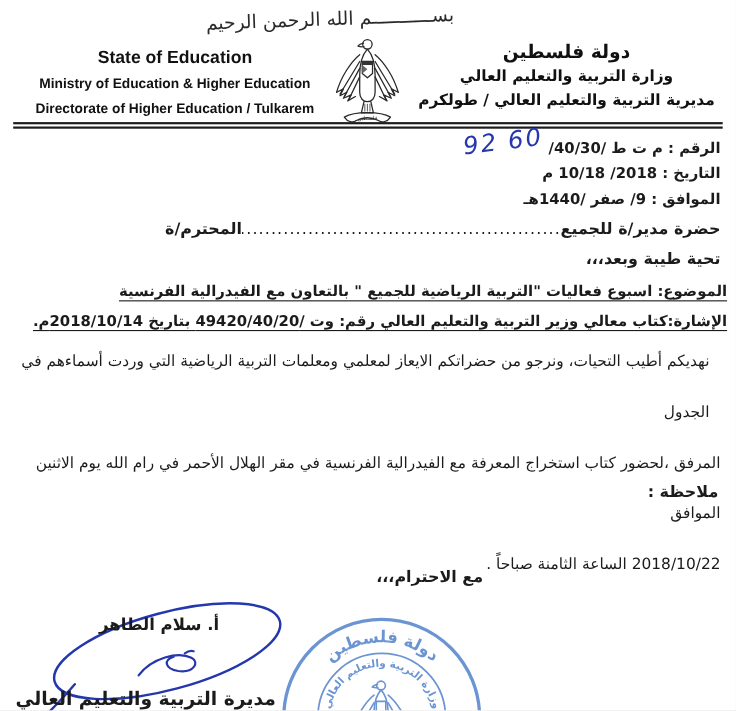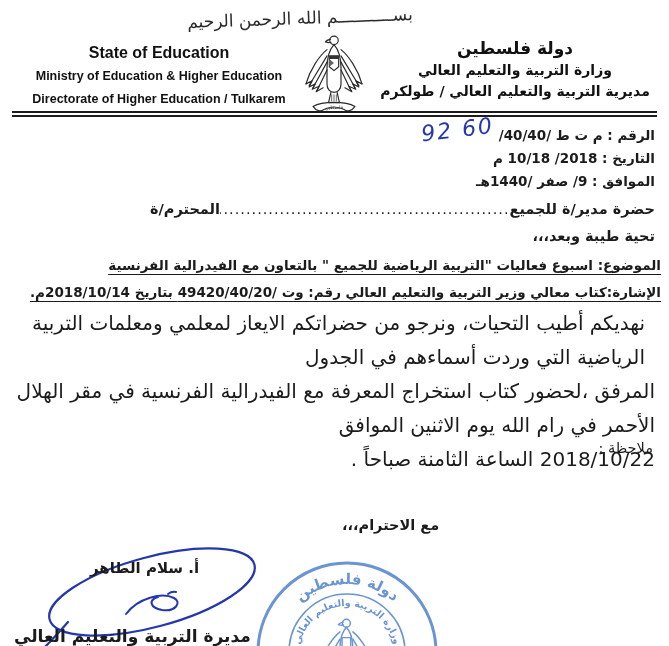--- a/index.html
+++ b/index.html
@@ -51,24 +51,24 @@
     position:absolute; top:257px; right:8px; left:0; text-align:right;
     font-weight:bold; font-size:13.5px; white-space:nowrap;
   }
   .subject-line span, .refline span { text-decoration:underline; text-underline-offset:4px; }
   .refline {
     position:absolute; top:284px; right:8px; left:0; text-align:right;
     font-weight:bold; font-size:13.5px; white-space:nowrap;padding-left:31px;
   }
   .body-par {
     position:absolute; top:306px; right:14px; left:8px; text-align:right;
-    font-size:20px; line-height:34px;
+    font-size:14px; line-height:46px;
   }
   .body-par .first { padding-right:10px; }
-  .note-label { position:absolute; top:440px; right:16px; font-weight:normal; font-size:14.5px; }
+  .note-label { position:absolute; top:440px; right:16px; font-weight:bold; font-size:14.5px; }
   .note-text  { position:absolute; top:466px; right:16px; font-weight:bold; font-size:14.5px; }
   .closing    { position:absolute; top:517px; left:342px; font-weight:bold; font-size:14.5px; }
   .sig-ellipse { position:absolute; left:34px; top:540px; width:232px; height:120px; }
   .sig-name   { position:absolute; top:559px; left:90px; font-weight:bold; font-size:15px; }
   .sig-scribble { position:absolute; left:118px; top:590px; width:72px; height:34px; }
   .sig-title  { position:absolute; top:626px; left:14px; font-weight:bold; font-size:17px; }
   .stamp { position:absolute; left:251px; top:552px; width:192px; height:200px; opacity:.9; }
 </style>
 </head>
 <body>
@@ -113,21 +113,21 @@
   <div class="header-ar ar">
     <div class="l1">دولة فلسطين</div>
     <div class="l2">وزارة التربية والتعليم العالي</div>
     <div class="l3">مديرية التربية والتعليم العالي / طولكرم</div>
   </div>
 
   <div class="rule"></div>
 
   <div class="ref-block ar">
     <div>
-      <span>الرقم : م ت ط /40/40/</span>
+      <span>الرقم : م ت ط /40/30/</span>
       <span class="handwritten">60 92</span>
     </div>
     <div>التاريخ : 2018/ 10/18 م</div>
     <div>الموافق : 9/ صفر /1440هـ</div>
   </div>
 
   <div class="addressee ar">
     <span>حضرة مدير/ة للجميع</span>
     <span class="dots">........................................................................................</span>
     <span>المحترم/ة</span>

